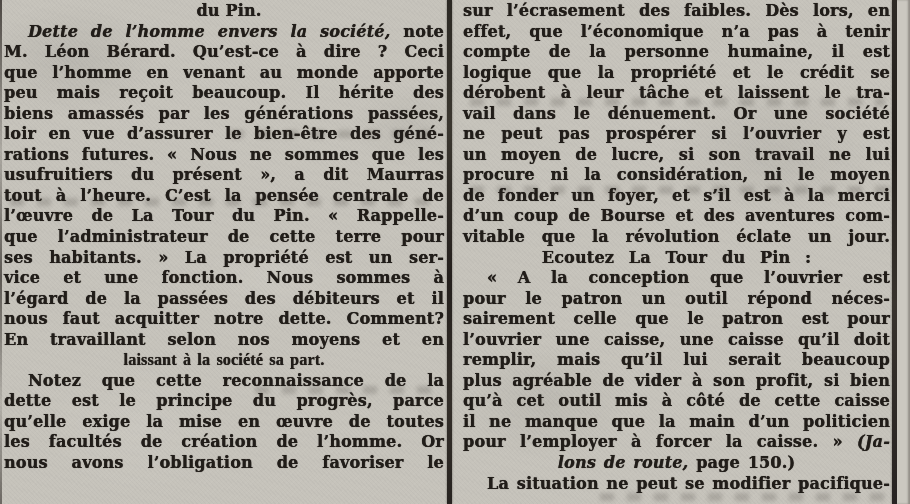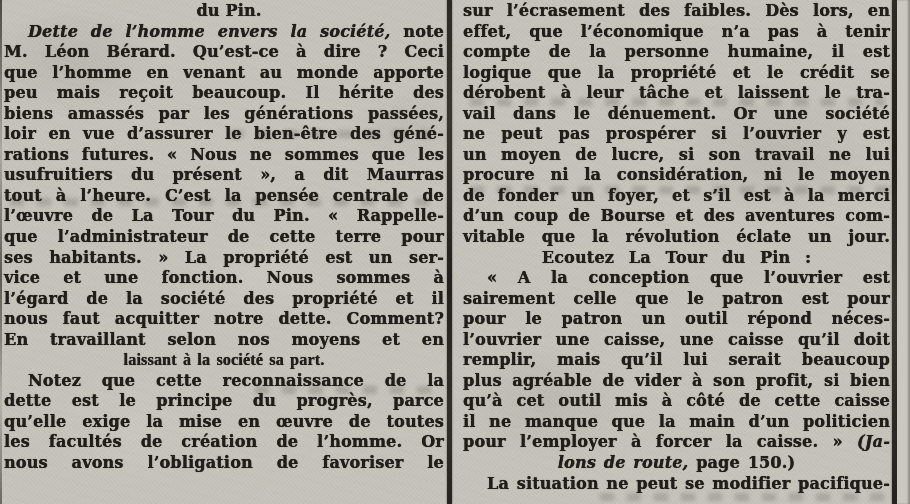--- a/index.html
+++ b/index.html
@@ -58,21 +58,21 @@
           <div class="line j">peu mais reçoit beaucoup. Il hérite des</div>
           <div class="line j">biens amassés par les générations passées,</div>
           <div class="line j">loir en vue d’assurer le bien-être des géné-</div>
           <div class="line j">rations futures. « Nous ne sommes que les</div>
           <div class="line j">usufruitiers du présent », a dit Maurras</div>
           <div class="line j">tout à l’heure. C’est la pensée centrale de</div>
           <div class="line j">l’œuvre de La Tour du Pin. « Rappelle-</div>
           <div class="line j">que l’administrateur de cette terre pour</div>
           <div class="line j">ses habitants. » La propriété est un ser-</div>
           <div class="line j">vice et une fonction. Nous sommes à</div>
-          <div class="line j">l’égard de la société des propriété et il</div>
+          <div class="line j">l’égard de la passées des débiteurs et il</div>
           <div class="line j">nous faut acquitter notre dette. Comment?</div>
           <div class="line j">En travaillant selon nos moyens et en</div>
           <div class="line" style="word-spacing: 2px; font-family: Liberation Serif, serif;">laissant à la société sa part.</div>
         </div>
         <div class="para indent">
           <div class="line j">Notez que cette reconnaissance de la</div>
           <div class="line j">dette est le principe du progrès, parce</div>
           <div class="line j">qu’elle exige la mise en œuvre de toutes</div>
           <div class="line j">les facultés de création de l’homme. Or</div>
           <div class="line j">nous avons l’obligation de favoriser le</div>
@@ -94,22 +94,22 @@
           <div class="line j">ne peut pas prospérer si l’ouvrier y est</div>
           <div class="line j">un moyen de lucre, si son travail ne lui</div>
           <div class="line j">procure ni la considération, ni le moyen</div>
           <div class="line j">de fonder un foyer, et s’il est à la merci</div>
           <div class="line j">d’un coup de Bourse et des aventures com-</div>
           <div class="line j">vitable que la révolution éclate un jour.</div>
           <div class="line" style="word-spacing: 9px;">Ecoutez La Tour du Pin :</div>
         </div>
         <div class="para indent">
           <div class="line j">« A la conception que l’ouvrier est</div>
+          <div class="line j">pour le patron un outil répond néces-</div>
           <div class="line j">sairement celle que le patron est pour</div>
-          <div class="line j">pour le patron un outil répond néces-</div>
           <div class="line j">l’ouvrier une caisse, une caisse qu’il doit</div>
           <div class="line j">remplir, mais qu’il lui serait beaucoup</div>
           <div class="line j">plus agréable de vider à son profit, si bien</div>
           <div class="line j">qu’à cet outil mis à côté de cette caisse</div>
           <div class="line j">il ne manque que la main d’un politicien</div>
           <div class="line j">pour l’employer à forcer la caisse. » <i>(Ja-</i></div>
           <div class="line" style="word-spacing: 2px;"><i>lons de route,</i> page 150.)</div>
         </div>
         <div class="para indent">
           <div class="line j">La situation ne peut se modifier pacifique-</div>

